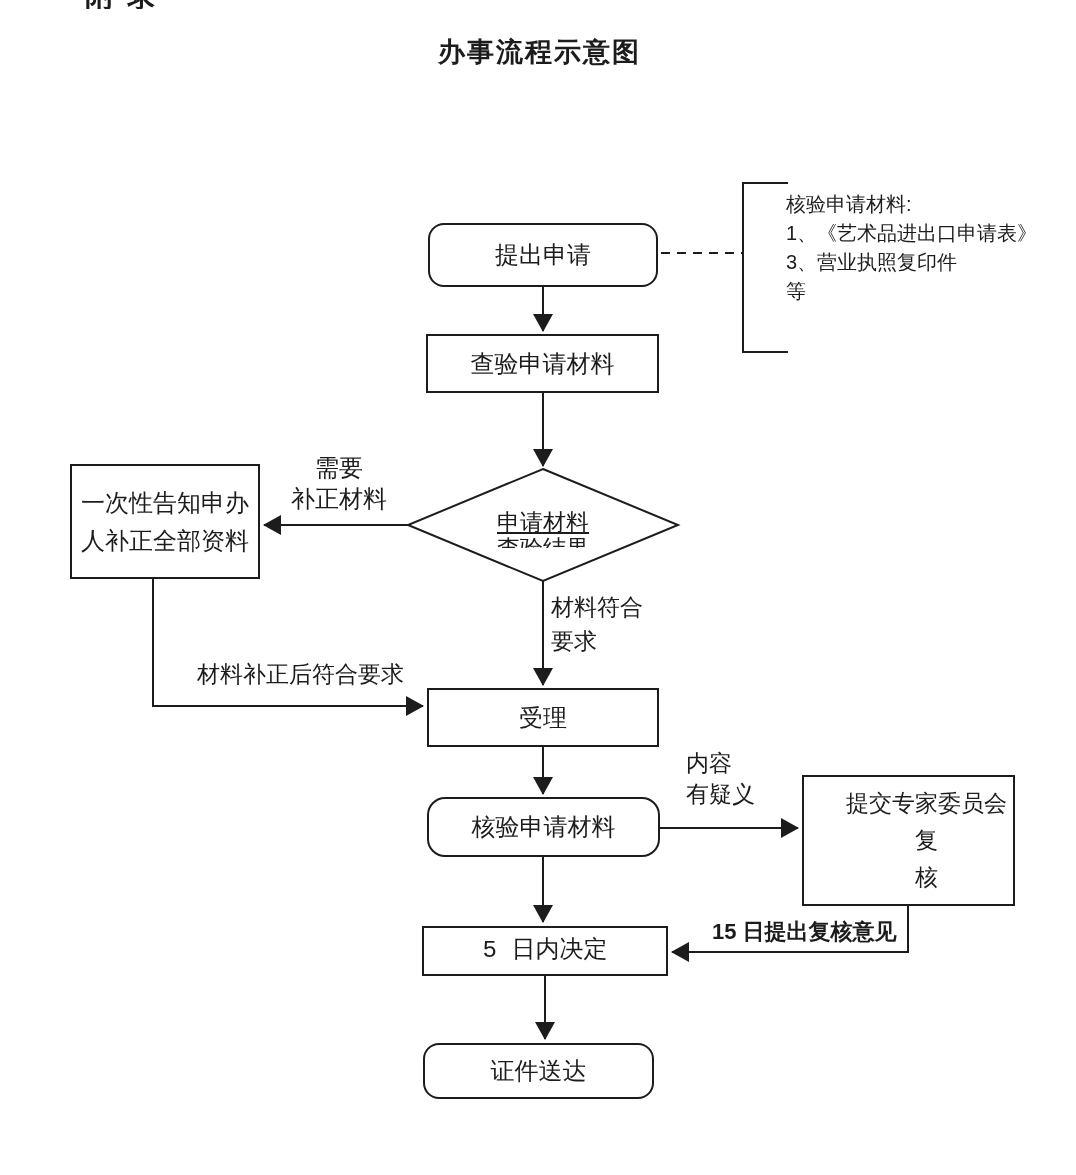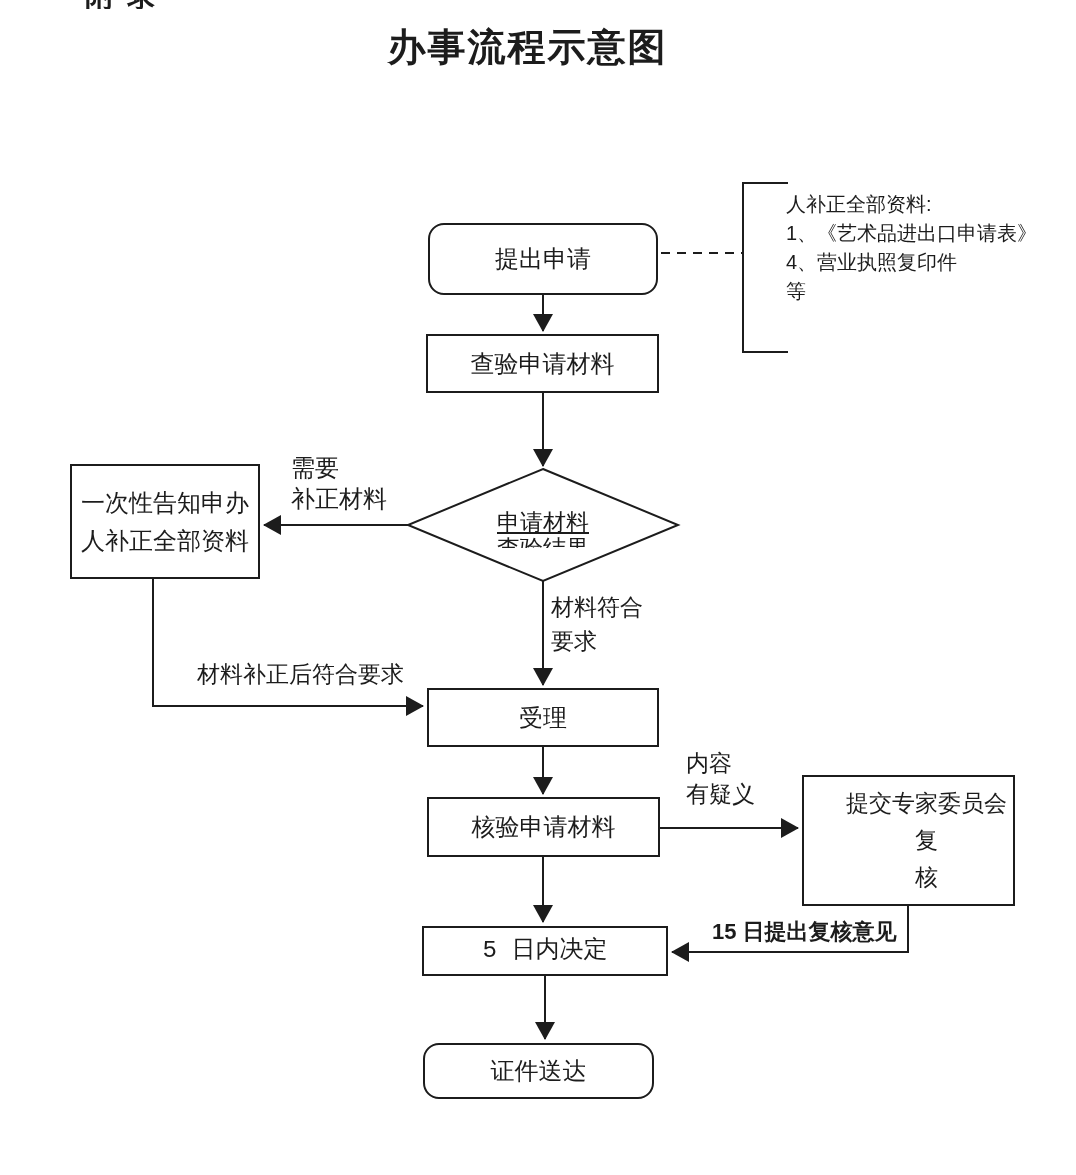--- a/index.html
+++ b/index.html
@@ -9,23 +9,23 @@
     height: 1175px;
     background: #ffffff;
     overflow: hidden;
     font-family: "Liberation Sans", "DejaVu Sans", sans-serif;
     color: #1c1c1c;
   }
   .title {
     position: absolute;
     left: 0; top: 18px;
     width: 1047px;
-    margin: 4px;
+    margin: 16px;
     text-align: center;
-    font-size: 38px;
+    font-size: 27px;
     font-weight: bold;
     letter-spacing: 2px;
     z-index: 3;
   }
   .corner-clip {
     position: absolute;
     left: 85px; top: 0;
     width: 95px; height: 9px;
     overflow: hidden;
     z-index: 3;
@@ -54,21 +54,21 @@
   }
   .box.rounded { border-radius: 16px; }
   .box .inner { width: 100%; }
   .label {
     position: absolute;
     font-size: 23px;
     z-index: 3;
     white-space: nowrap;
     line-height: 31px;
   }
-  .label.center { text-align: left; }
+  .label.center { text-align: center; }
   .diamond-text {
     position: absolute;
     left: 453px; top: 509px;
     width: 180px; height: 39px;
     overflow: hidden;
     text-align: center;
     font-size: 23px;
     line-height: 26px;
     z-index: 2;
     text-decoration: underline;
@@ -112,27 +112,27 @@
     <path d="M543,747 L543,794" fill="none" stroke="#1c1c1c" stroke-width="2" marker-end="url(#arr)"></path>
     <path d="M660,828 L798,828" fill="none" stroke="#1c1c1c" stroke-width="2" marker-end="url(#arr)"></path>
     <path d="M543,857 L543,922" fill="none" stroke="#1c1c1c" stroke-width="2" marker-end="url(#arr)"></path>
     <path d="M908,906 L908,952 L672,952" fill="none" stroke="#1c1c1c" stroke-width="2" marker-end="url(#arr)"></path>
     <path d="M545,976 L545,1039" fill="none" stroke="#1c1c1c" stroke-width="2" marker-end="url(#arr)"></path>
 
     <polygon points="543,469 678,525 543,581 408,525" fill="#ffffff" stroke="#1c1c1c" stroke-width="2"></polygon>
   </svg>
 
   <div class="annotation">
-    <div>人补正全部资料:</div>
+    <div>核验申请材料:</div>
     <div>1、《艺术品进出口申请表》</div>
-    <div>4、营业执照复印件</div>
+    <div>3、营业执照复印件</div>
     <div>等</div>
   </div>
 
-  <div class="box rounded" style="left:428px; top:223px; width:230px; height:72px;">
+  <div class="box rounded" style="left:428px; top:223px; width:230px; height:64px;">
     <div class="inner">提出申请</div>
   </div>
 
   <div class="box" style="left:426px; top:334px; width:233px; height:59px;">
     <div class="inner">查验申请材料</div>
   </div>
 
   <div class="diamond-text">
     <div>申请材料</div>
     <div>查验结果</div>
@@ -142,21 +142,21 @@
     <div class="inner">
       <div>一次性告知申办</div>
       <div>人补正全部资料</div>
     </div>
   </div>
 
   <div class="box" style="left:427px; top:688px; width:232px; height:59px;">
     <div class="inner">受理</div>
   </div>
 
-  <div class="box" style="left:427px; top:797px; width:233px; height:60px;">
+  <div class="box" style="left:427px; top:797px; width:233px; height:60px;border-radius:18px;">
     <div class="inner">核验申请材料</div>
   </div>
 
   <div class="box" style="left:802px; top:775px; width:213px; height:131px; font-size:23px; line-height:37px;padding-left:36px;">
     <div class="inner">
       <div>提交专家委员会复</div>
       <div>核</div>
     </div>
   </div>
 

